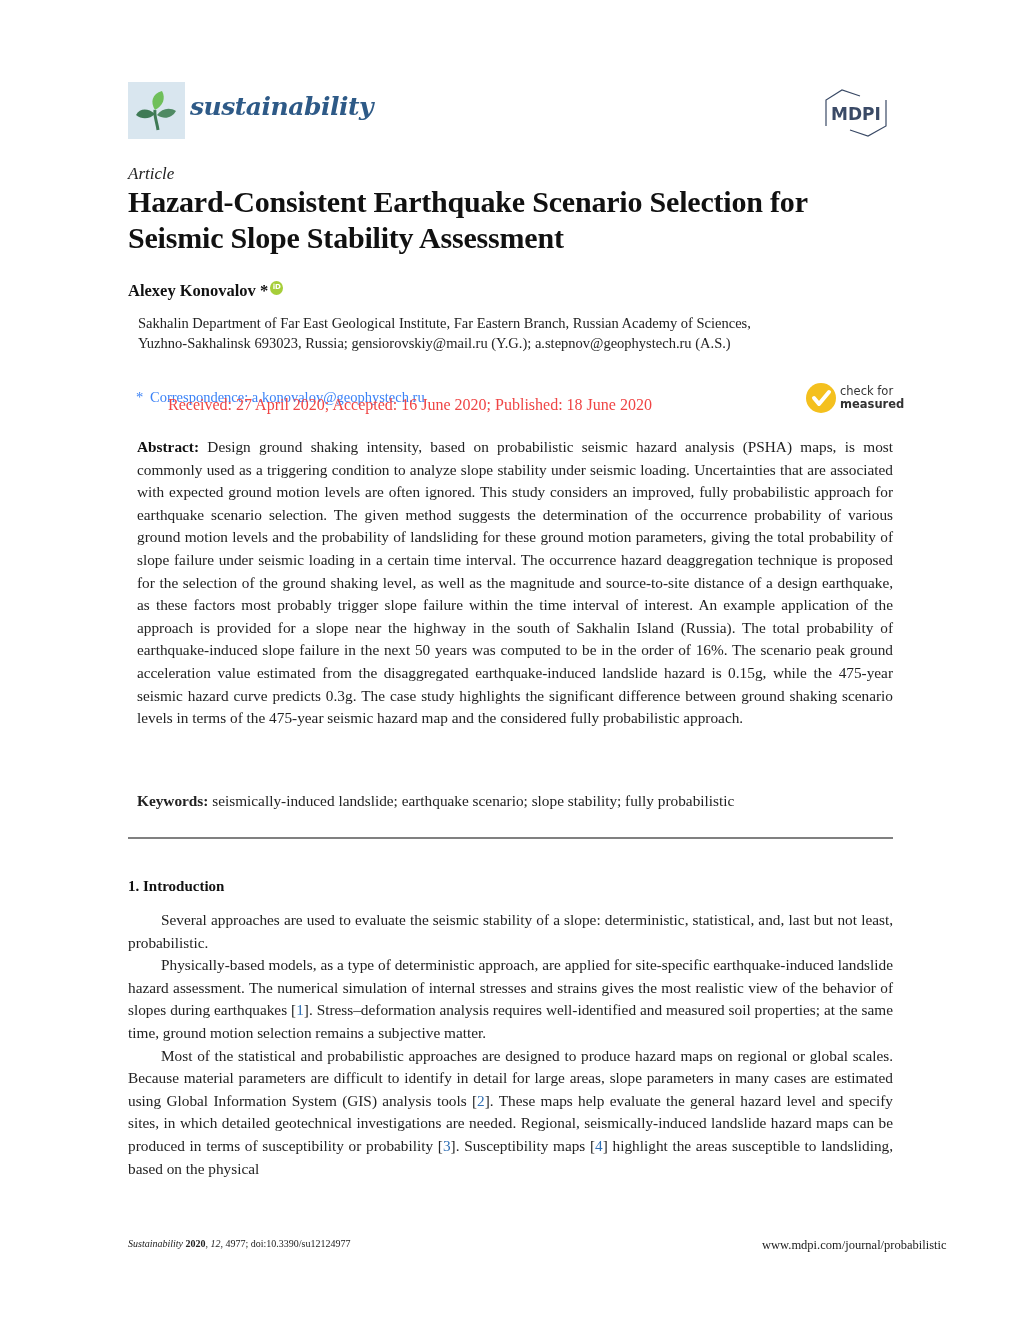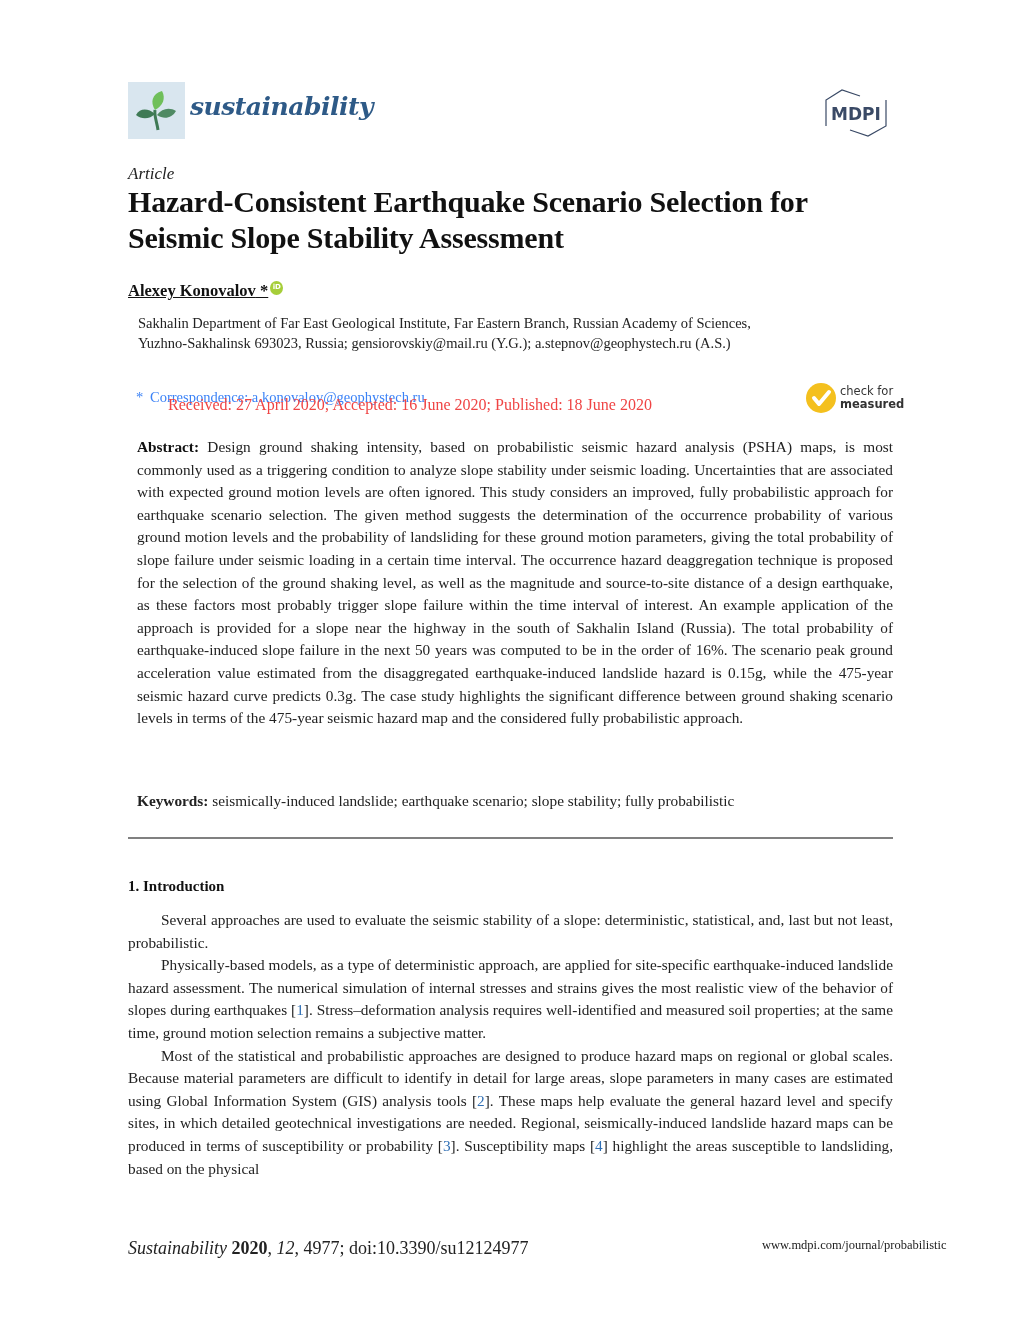--- a/index.html
+++ b/index.html
@@ -10,21 +10,21 @@
   
   .logo-box { left: 128px; top: 82px; width: 57px; height: 57px; background: #d9e6ef; }
   .journal-name { left: 190px; top: 92px; font-family: "DejaVu Serif", serif; font-style: italic; font-weight: bold;
                   font-size: 25px; color: #2e5a87; letter-spacing: -0.5px; }
   .mdpi-logo { left: 820px; top: 86px; width: 72px; height: 54px; }
 
   .article-type { left: 128px; top: 164px; font-style: italic; font-size: 17px; color: #222; }
   .title { left: 128px; top: 184px; width: 780px; font-size: 30px; font-weight: bold; line-height: 36px;
            font-family: "Liberation Sans Narrow", "Liberation Serif", serif; letter-spacing: -0.2px; color: #111; }
 
-  .authors { left: 128px; top: 281px; font-size: 16.5px; font-weight: bold; text-decoration: underline; }
+  .authors { left: 128px; top: 281px; font-size: 16.5px; font-weight: bold; }
   .orcid { display: inline-block; width: 13px; height: 14px; border-radius: 50%; background: #a6ce39;
            vertical-align: 1px; margin-left: 2px; position: relative; }
   .orcid span { position: absolute; left: 0; top: 0; width: 13px; text-align: center;
                 font-family: "DejaVu Sans", sans-serif; font-size: 7px; line-height: 13px; color: #fff; font-weight: bold; }
 
   .affil { left: 138px; font-size: 14.5px; color: #222; line-height: 20px; }
   .affil-1 { top: 313px; }
   .affil-2 { top: 333px; }
   .corr { left: 136px; top: 353px; font-size: 14.5px; color: #3b82f6; margin-top: 36px; }
   .corr .star { display: inline-block; width: 14px; }
@@ -41,21 +41,21 @@
   .keywords { left: 137px; top: 792px; width: 760px; font-size: 15.3px; color: #222; }
 
   .rule { left: 128px; top: 837px; width: 765px; height: 2px; background: #808080; }
 
   .section-head { left: 128px; top: 878px; font-size: 15px; font-weight: bold; }
   .body-text { left: 128px; top: 909px; width: 765px; font-size: 15.3px; line-height: 22.6px; text-align: justify; color: #222; }
   .body-text p { margin: 0; text-indent: 33px; }
   .body-text p.first { text-indent: 33px; }
   .cite { color: #2f6fb5; }
 
-  .footer-left { left: 128px; top: 1238px; font-size: 18px; color: #222; }
+  .footer-left { left: 128px; top: 1238px; font-size: 10px; color: #222; }
   .footer-right { left: 762px; top: 1238px; font-size: 12.5px; color: #222; width: 131px; text-align: right; }
 </style>
 </head>
 <body>
 
 <div class="abs logo-box">
   <svg width="57" height="57" viewBox="0 0 57 57">
     <path d="M30 48 C 29 40, 26 34, 27 28" stroke="#3f7a55" stroke-width="3" fill="none"></path>
     <path d="M27 28 C 22 20, 24 12, 34 9 C 38 16, 35 24, 27 28 Z" fill="#6fbf5a"></path>
     <path d="M27 32 C 20 26, 12 26, 8 33 C 14 38, 22 37, 27 32 Z" fill="#3f7a55"></path>

